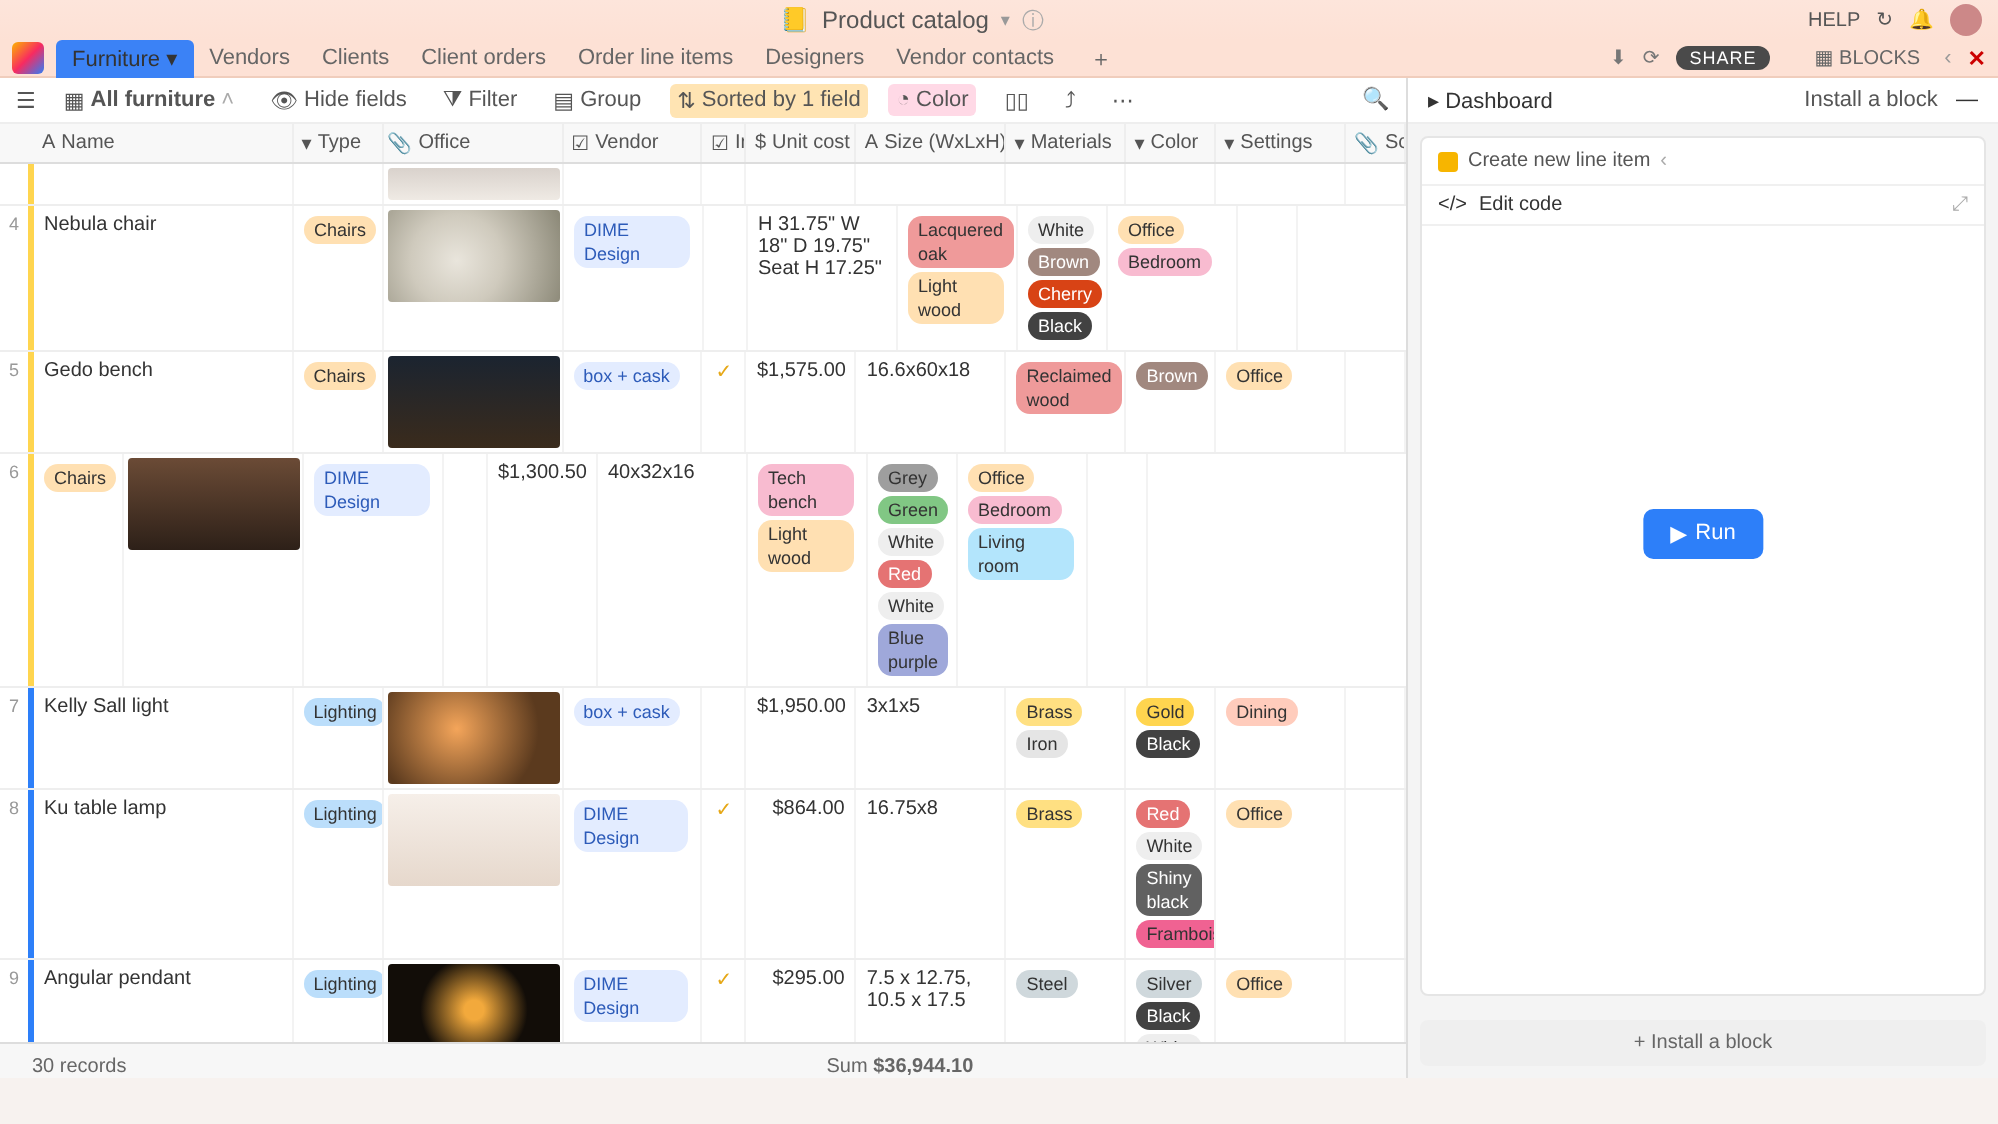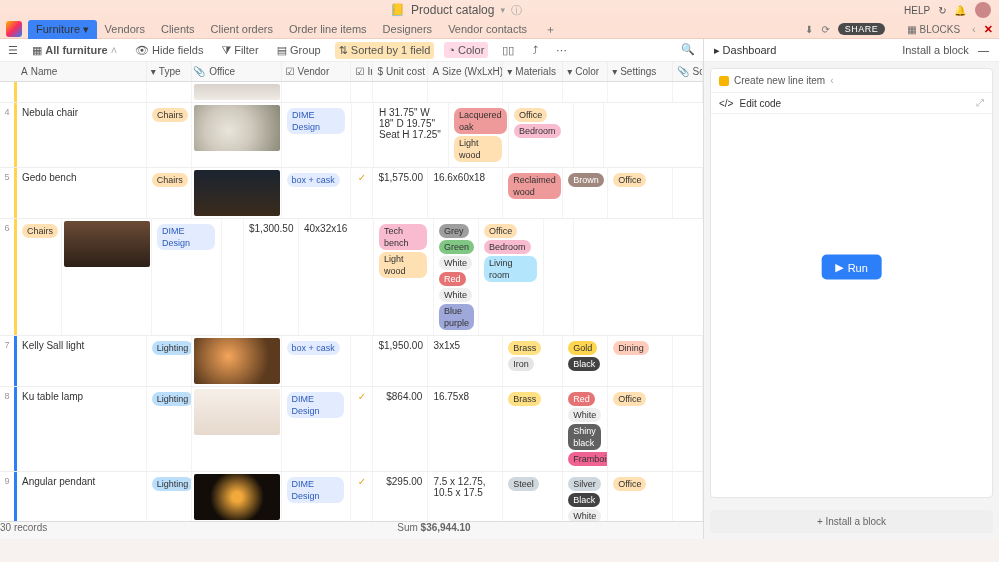--- a/index.html
+++ b/index.html
@@ -32,21 +32,21 @@
 .c-vendor{width:70px}
 .c-stock{width:22px;text-align:center}
 .c-cost{width:55px;text-align:right}
 .c-size{width:75px}
 .c-mat{width:60px}
 .c-color{width:45px}
 .c-set{width:65px}
 .c-sch{width:30px}
 .thumb{width:86px;height:46px;border-radius:2px}
 .chip{display:inline-block;padding:1px 5px;border-radius:7px;font-size:9px;margin:1px 1px 1px 0;line-height:12px}
-.footer{height:18px;background:#f7f7f7;border-top:1px solid #ddd;display:flex;align-items:flex-start;font-size:10px;color:#666;padding:0 0;gap:20px}
+.footer{height:18px;background:#f7f7f7;border-top:1px solid #ddd;display:flex;align-items:flex-end;font-size:10px;color:#666;padding:0 16px;gap:20px}
 .sidebar{width:296px;background:#f4f4f4;border-left:1px solid #ddd;display:flex;flex-direction:column}
 .sb-head{height:23px;background:#fff;display:flex;align-items:center;justify-content:space-between;padding:0 10px;border-bottom:1px solid #eee;font-size:11px}
 .block-card{margin:6px;background:#fff;border:1px solid #e5e5e5;border-radius:4px;flex:1;display:flex;flex-direction:column}
 .bc-title{padding:6px 8px;font-size:10px;color:#555;display:flex;align-items:center;gap:5px}
 .bc-sub{padding:4px 8px;font-size:10px;display:flex;align-items:center;gap:6px;border-top:1px solid #f0f0f0;border-bottom:1px solid #f0f0f0}
 .bc-body{flex:1;position:relative}
 .run-btn{position:absolute;left:50%;top:40%;transform:translate(-50%,-50%);background:#2d7ff9;color:#fff;padding:6px 14px;border-radius:5px;font-size:11px;display:flex;align-items:center;gap:4px}
 .install-bar{margin:6px;background:#efefef;border-radius:4px;text-align:center;padding:6px;font-size:10px;color:#666;cursor:pointer}
 .search-ico{position:absolute;right:8px;top:4px;color:#888}
 .closebox{color:#c00;font-weight:bold;margin-left:6px}
@@ -146,20 +146,21 @@
           <div class="stripe" style="background:#ffd54f"></div>
           <div class="cell c-name">Nebula chair</div>
           <div class="cell c-type"><span class="chip" style="background:#ffe0b2;color:#333">Chairs</span></div>
           <div class="cell c-img">
             <div class="thumb" style="height:46px;background:radial-gradient(circle at 40% 55%,#e9e5dc 0%,#cfcabd 40%,#8a8776 100%)"></div>
           </div>
           <div class="cell c-vendor"><span class="chip" style="background:#e3ecff;color:#2d5bb9">DIME Design</span></div>
           <div class="cell c-stock" style="color:#e6a817"></div>
           <div class="cell c-size">H 31.75" W 18" D 19.75"  Seat H 17.25"</div>
           <div class="cell c-mat"><span class="chip" style="background:#ef9a9a;color:#333">Lacquered oak</span><span class="chip" style="background:#ffe0b2;color:#333">Light wood</span></div>
+          <div class="cell c-color"><span class="chip" style="background:#eeeeee;color:#333">White</span><span class="chip" style="background:#a1887f;color:#fff">Brown</span><span class="chip" style="background:#d84315;color:#fff">Cherry</span><span class="chip" style="background:#424242;color:#fff">Black</span></div>
           <div class="cell c-set"><span class="chip" style="background:#ffe0b2;color:#333">Office</span><span class="chip" style="background:#f8bbd0;color:#333">Bedroom</span></div>
           <div class="cell c-sch"></div>
         </div>
         <div class="row" style="min-height: 50px;">
           <div class="rownum">5</div>
           <div class="stripe" style="background:#ffd54f"></div>
           <div class="cell c-name">Gedo bench</div>
           <div class="cell c-type"><span class="chip" style="background:#ffe0b2;color:#333">Chairs</span></div>
           <div class="cell c-img">
             <div class="thumb" style="height:46px;background:linear-gradient(#1b2430,#3a2b1c)"></div>

